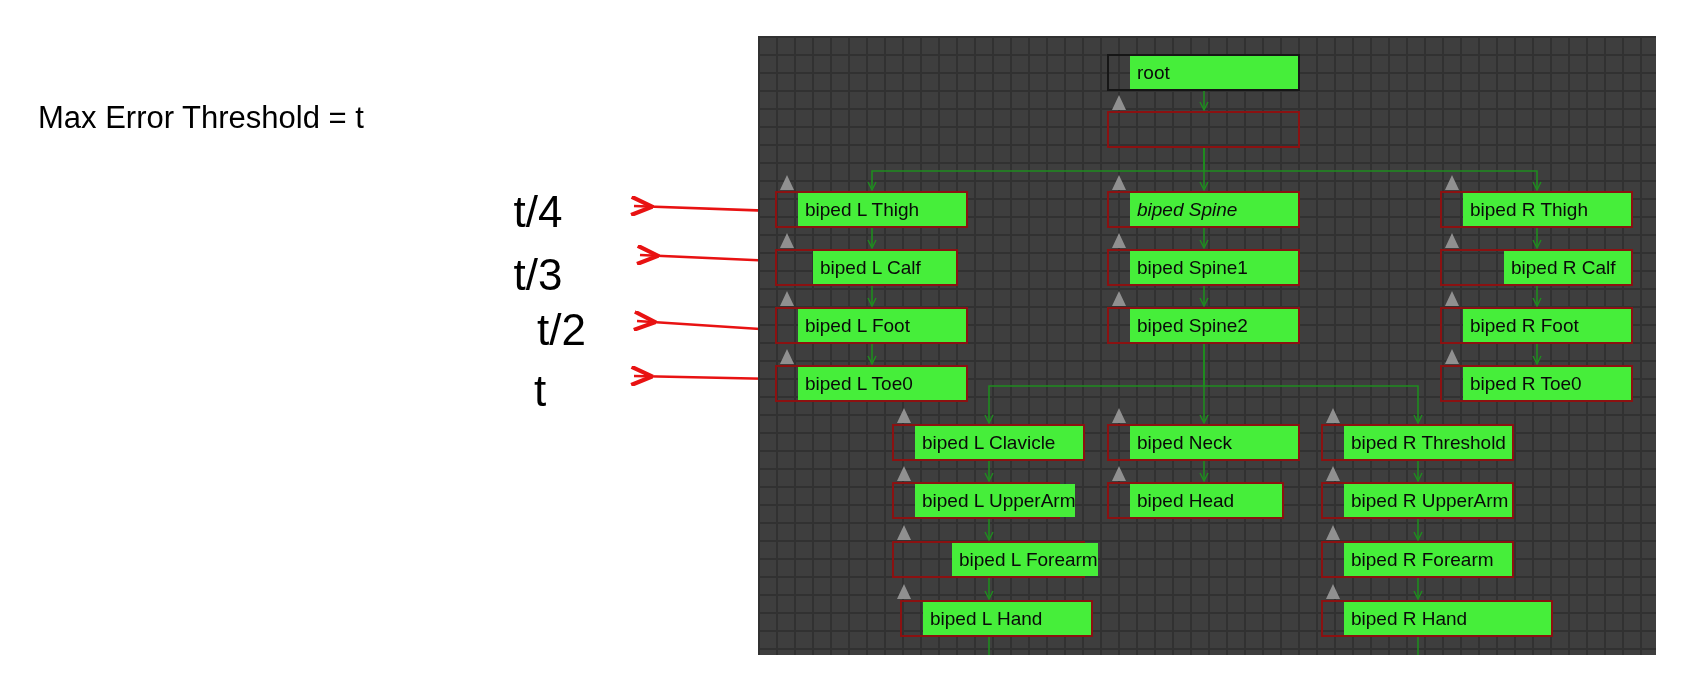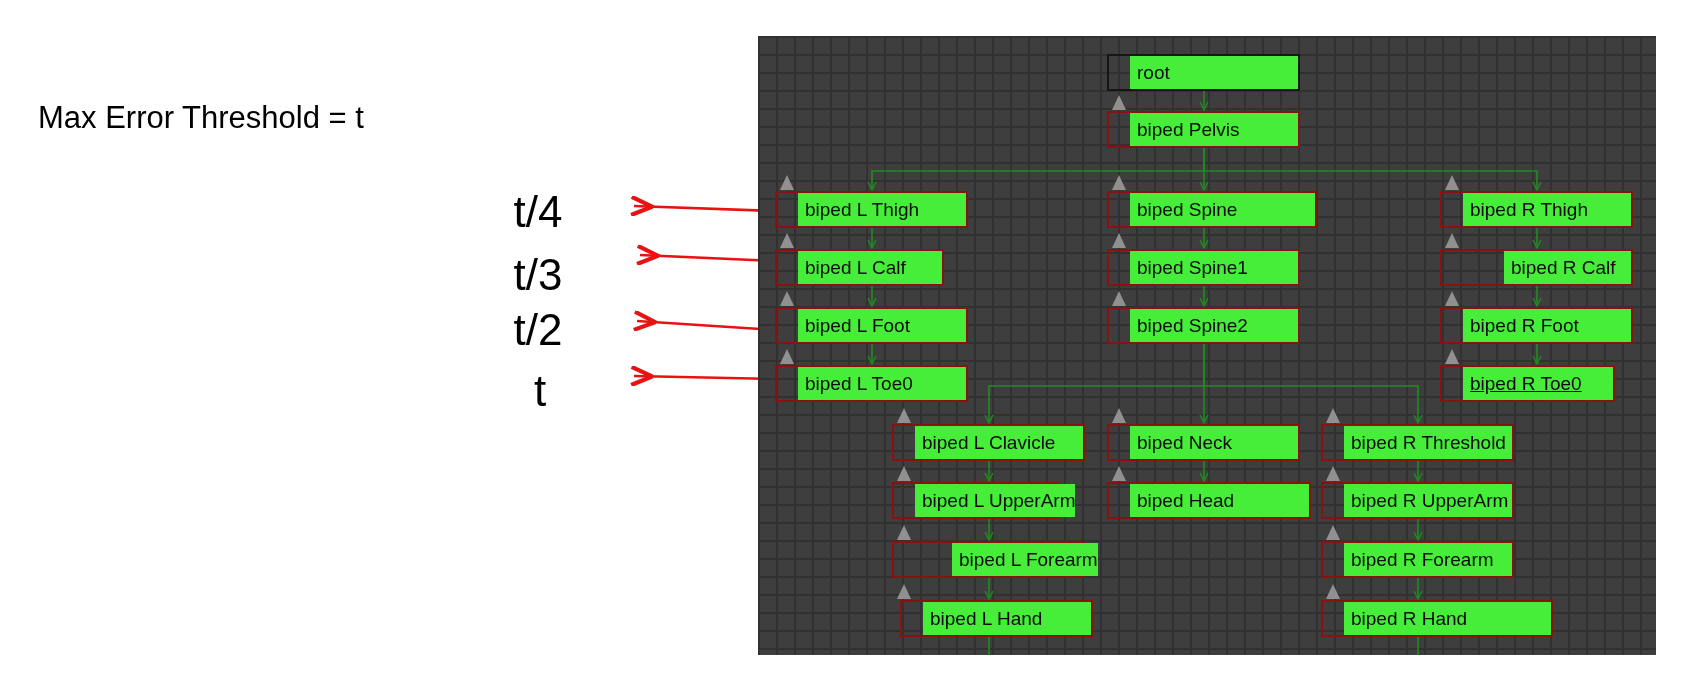--- a/index.html
+++ b/index.html
@@ -22,21 +22,21 @@
 </style>
 </head>
 <body>
 
 <div class="stage">
   <div class="page-title">Max Error Threshold = t</div>
 
   <div id="thr-labels">
       <div class="thr-label" style="left: 490px; top: 190px;">t/4</div>
       <div class="thr-label" style="left: 490px; top: 253px;">t/3</div>
-      <div class="thr-label" style="left: 490px; top: 308px;">t/2</div>
+      <div class="thr-label" style="left: 490px; top: 308px; text-align: right;">t/2</div>
       <div class="thr-label" style="left: 492px; top: 369px;">t</div>
     </div>
 
   <svg id="arrow-layer" width="1692" height="690" viewBox="0 0 1692 690">
       <defs>
         <marker id="redhead" markerWidth="9" markerHeight="8" refX="7.5" refY="4" orient="auto">
           <path d="M8.5,0.5 L0.5,4 L8.5,7.5" fill="none" stroke="#e81212" stroke-width="1.6"></path>
         </marker>
       </defs>
       <path d="M775,211 L634,206" stroke="#e81212" stroke-width="2.6" fill="none" marker-end="url(#redhead)"></path>
@@ -118,43 +118,40 @@
       </svg>
     <div id="nodes">
         <div class="node root" style="left: 349px; top: 18px; width: 193px; height: 37px;">
           <div class="strip"></div>
           <div class="fill">
             <span class="lbl">root</span>
           </div>
         </div>
         <div class="node" style="left: 349px; top: 75px; width: 193px; height: 37px;">
           <div class="strip"></div>
-          <div class="fill">
-            <span class="lbl">biped Pelvis</span>
-          </div>
         </div>
         <div class="node" style="left: 17px; top: 155px; width: 193px; height: 37px;">
           <div class="strip"></div>
           <div class="fill">
             <span class="lbl">biped L Thigh</span>
           </div>
         </div>
-        <div class="node" style="left: 349px; top: 155px; width: 210px; height: 37px;">
+        <div class="node" style="left: 349px; top: 155px; width: 193px; height: 37px; font-style: italic;">
           <div class="strip"></div>
           <div class="fill">
             <span class="lbl">biped Spine</span>
           </div>
         </div>
         <div class="node" style="left: 682px; top: 155px; width: 193px; height: 37px;">
           <div class="strip"></div>
           <div class="fill">
             <span class="lbl">biped R Thigh</span>
           </div>
         </div>
-        <div class="node" style="left: 17px; top: 213px; width: 169px; height: 37px;">
+        <div class="node" style="left: 17px; top: 213px; width: 183px; height: 37px; padding-left: 15px;">
           <div class="strip"></div>
           <div class="fill">
             <span class="lbl">biped L Calf</span>
           </div>
         </div>
         <div class="node" style="left: 349px; top: 213px; width: 193px; height: 37px;">
           <div class="strip"></div>
           <div class="fill">
             <span class="lbl">biped Spine1</span>
           </div>
@@ -182,21 +179,21 @@
           <div class="fill">
             <span class="lbl">biped R Foot</span>
           </div>
         </div>
         <div class="node" style="left: 17px; top: 329px; width: 193px; height: 37px;">
           <div class="strip"></div>
           <div class="fill">
             <span class="lbl">biped L Toe0</span>
           </div>
         </div>
-        <div class="node" style="left: 682px; top: 329px; width: 175px; height: 37px; text-decoration: underline;">
+        <div class="node" style="left: 682px; top: 329px; width: 193px; height: 37px;">
           <div class="strip"></div>
           <div class="fill">
             <span class="lbl">biped R Toe0</span>
           </div>
         </div>
         <div class="node" style="left: 134px; top: 388px; width: 193px; height: 37px;">
           <div class="strip"></div>
           <div class="fill">
             <span class="lbl">biped L Clavicle</span>
           </div>
@@ -212,21 +209,21 @@
           <div class="fill">
             <span class="lbl">biped R Threshold</span>
           </div>
         </div>
         <div class="node" style="left: 134px; top: 446px; width: 168px; height: 37px;">
           <div class="strip"></div>
           <div class="fill">
             <span class="lbl">biped L UpperArm</span>
           </div>
         </div>
-        <div class="node" style="left: 349px; top: 446px; width: 204px; height: 37px;">
+        <div class="node" style="left: 349px; top: 446px; width: 177px; height: 37px;">
           <div class="strip"></div>
           <div class="fill">
             <span class="lbl">biped Head</span>
           </div>
         </div>
         <div class="node" style="left: 563px; top: 446px; width: 193px; height: 37px;">
           <div class="strip"></div>
           <div class="fill">
             <span class="lbl">biped R UpperArm</span>
           </div>

